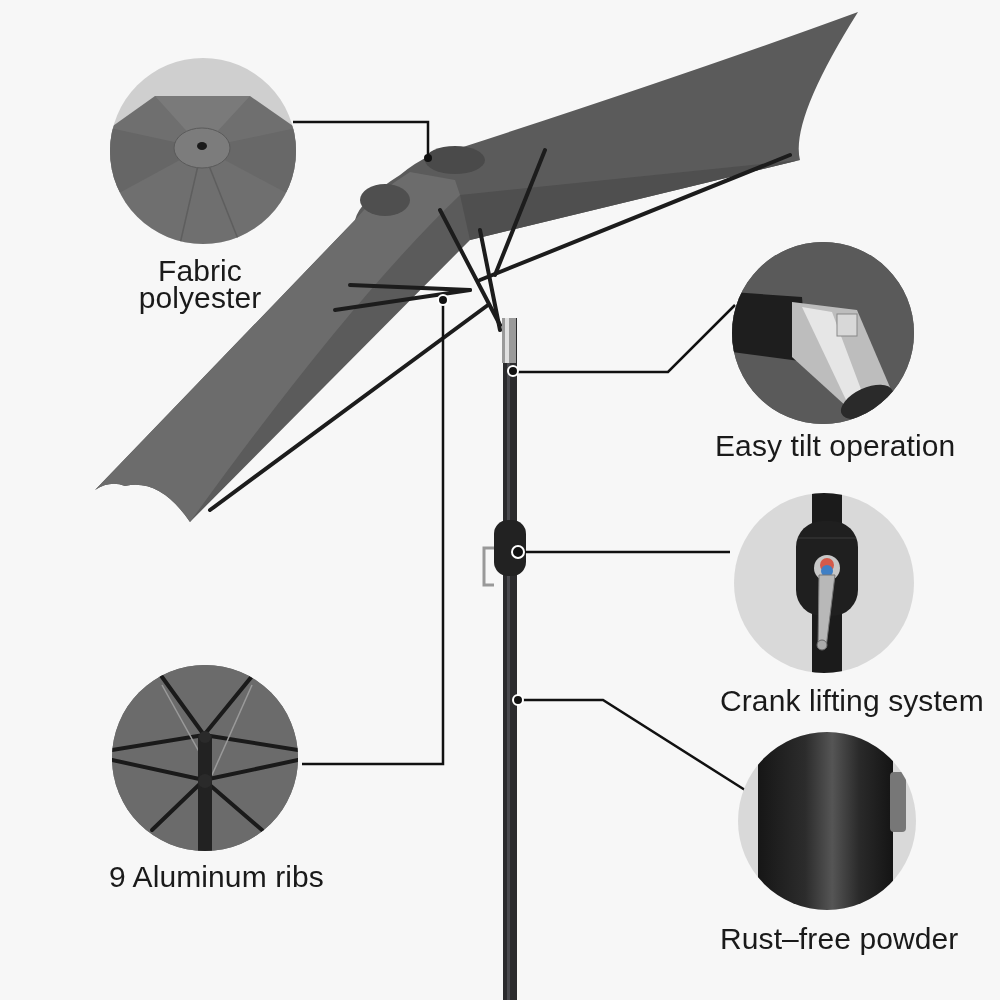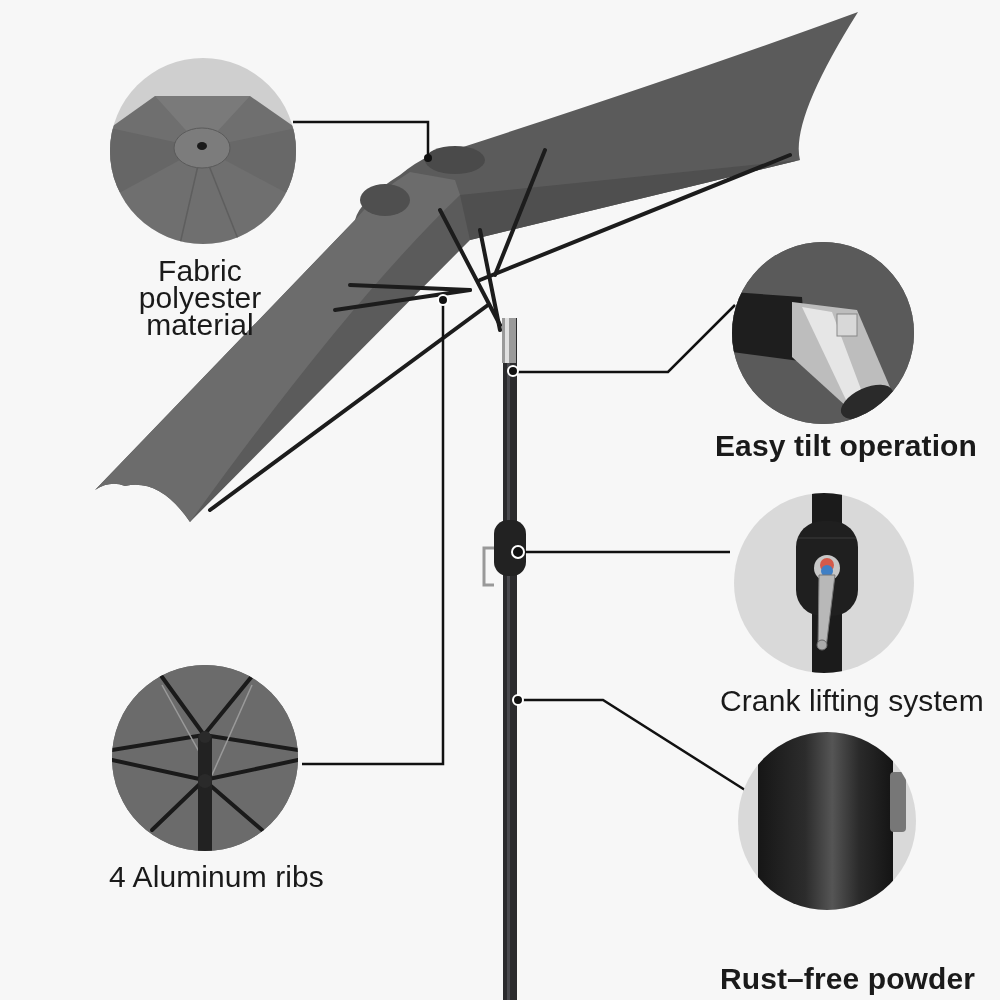--- a/index.html
+++ b/index.html
@@ -80,34 +80,33 @@
       <path d="M0 70 L92 90 L0 140 Z" fill="#666"></path>
       <path d="M186 70 L92 90 L186 140 Z" fill="#686868"></path>
       <line x1="92" y1="90" x2="70" y2="186" stroke="#5e5e5e" stroke-width="1.5"></line>
       <line x1="92" y1="90" x2="130" y2="186" stroke="#5e5e5e" stroke-width="1.5"></line>
       <ellipse cx="92" cy="90" rx="28" ry="20" fill="#7c7c7c" stroke="#5a5a5a"></ellipse>
       <ellipse cx="92" cy="88" rx="5" ry="4" fill="#1a1a1a"></ellipse>
     </svg>
   </div>
   <div class="label center" style="left:100px;top:257px;width:200px;">
     <div>Fabric polyester</div>
-    <div>material</div>
   </div>
 
   <div class="circle-img" style="left:732px;top:242px;width:182px;height:182px;background:#555;">
     <svg width="182" height="182" viewBox="0 0 182 182">
       <rect width="182" height="182" fill="#5a5a5a"></rect>
       <polygon points="0,50 70,55 75,120 0,110" fill="#1e1e1e"></polygon>
       <polygon points="60,60 125,68 160,150 115,165 60,115" fill="#bdbdbd"></polygon>
       <polygon points="70,65 100,70 130,150 115,160" fill="#e6e6e6"></polygon>
       <ellipse cx="135" cy="160" rx="28" ry="14" fill="#2a2a2a" transform="rotate(-25 135 160)"></ellipse>
       <rect x="105" y="72" width="20" height="22" fill="#d8d8d8" stroke="#888"></rect>
     </svg>
   </div>
-  <div class="label" style="left:715px;top:432px;font-weight:bold;">
+  <div class="label" style="left:715px;top:432px;">
     <div>Easy tilt operation</div>
   </div>
 
   <div class="circle-img" style="left:734px;top:493px;width:180px;height:180px;background:#d9d9d9;">
     <svg width="180" height="180" viewBox="0 0 180 180">
       <rect x="78" y="0" width="30" height="180" fill="#1b1b1b"></rect>
       <rect x="62" y="28" width="62" height="95" rx="26" fill="#1f1f1f"></rect>
       <line x1="64" y1="45" x2="122" y2="45" stroke="#333" stroke-width="1.5"></line>
       <circle cx="93" cy="75" r="13" fill="#c7c7c7"></circle>
       <circle cx="93" cy="72" r="7" fill="#d45a4a"></circle>
@@ -136,35 +135,35 @@
       <g stroke="#9a9a9a" stroke-width="1.5">
         <line x1="50" y1="20" x2="100" y2="110"></line>
         <line x1="140" y1="20" x2="100" y2="110"></line>
       </g>
       <rect x="86" y="70" width="14" height="116" fill="#222"></rect>
       <circle cx="93" cy="72" r="6" fill="#2a2a2a"></circle>
       <circle cx="93" cy="116" r="7" fill="#2a2a2a"></circle>
     </svg>
   </div>
   <div class="label" style="left:109px;top:863px;">
-    <div>4 Aluminum ribs</div>
+    <div>9 Aluminum ribs</div>
   </div>
 
   <div class="circle-img" style="left:738px;top:732px;width:178px;height:178px;background:#d9d9d9;">
     <svg width="178" height="178" viewBox="0 0 178 178">
       <defs>
         <linearGradient id="poleGrad" x1="0" x2="1" y1="0" y2="0">
           <stop offset="0" stop-color="#161616"></stop>
           <stop offset="0.35" stop-color="#2c2c2c"></stop>
           <stop offset="0.55" stop-color="#555"></stop>
           <stop offset="0.75" stop-color="#2a2a2a"></stop>
           <stop offset="1" stop-color="#141414"></stop>
         </linearGradient>
       </defs>
       <rect x="20" y="0" width="135" height="178" fill="url(#poleGrad)"></rect>
       <rect x="152" y="40" width="16" height="60" rx="4" fill="#777"></rect>
     </svg>
   </div>
-  <div class="label" style="left:720px;top:964px;line-height:30px;font-weight:bold;">
+  <div class="label" style="left:720px;top:924px;line-height:30px;">
     <div>Rust–free powder</div>
   </div>
 
 </div>
 
 </body></html>

